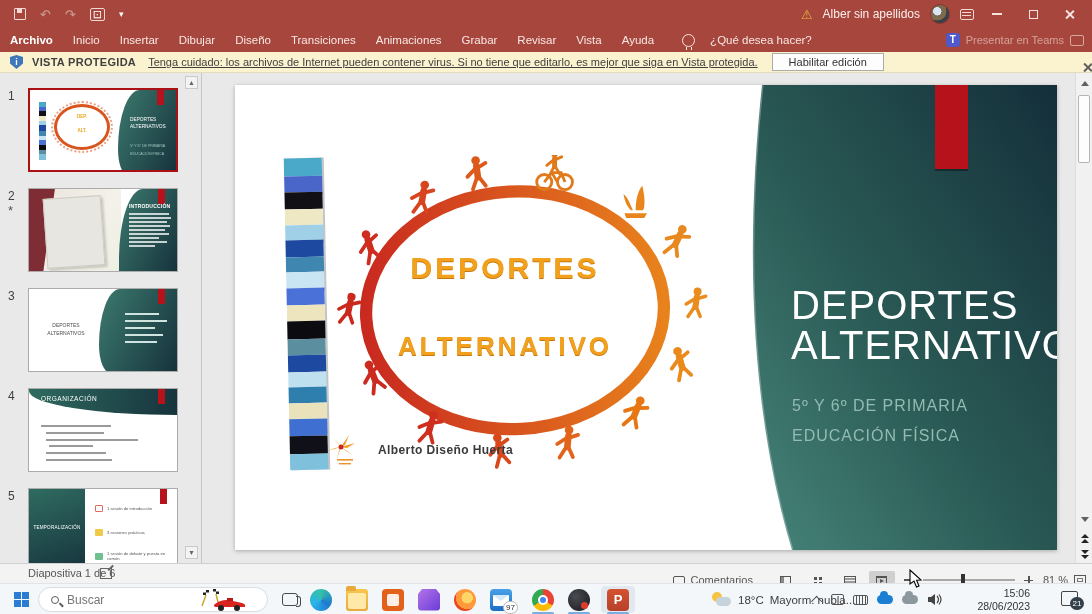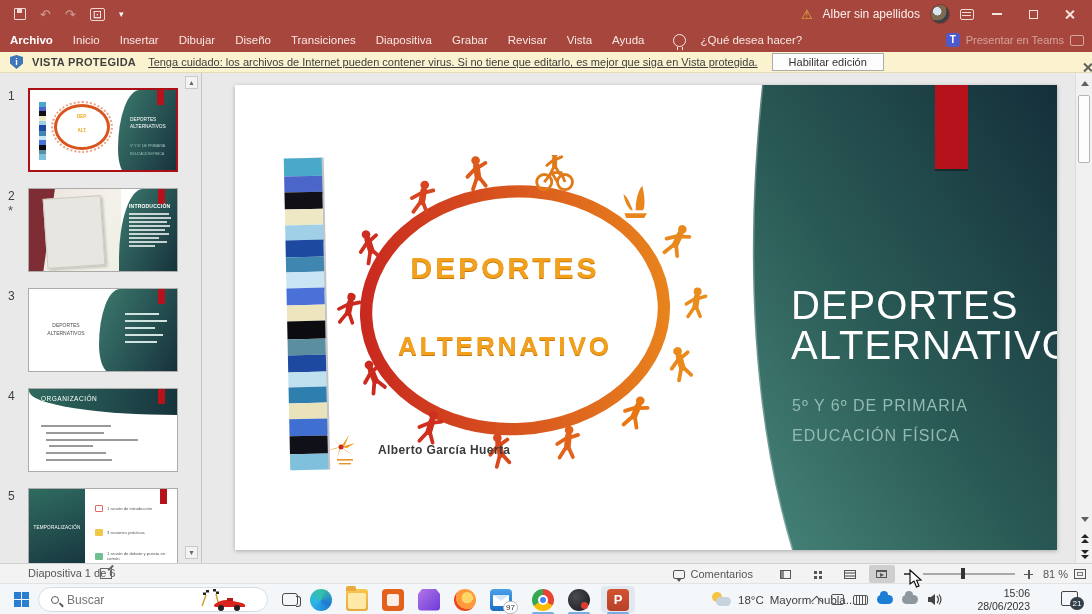--- a/index.html
+++ b/index.html
@@ -110,21 +110,21 @@
   .sc-thumb{position:absolute;left:2px;top:22px;width:12px;height:68px;background:#fdfdfd;border:1px solid #b5b5b5;border-radius:2px;}
   .dbl{position:absolute;left:0;width:17px;height:14px;display:flex;flex-direction:column;align-items:center;justify-content:center;gap:1px;}
   .dbl i{display:block;width:0;height:0;border-left:4px solid transparent;border-right:4px solid transparent;}
   .dbl.up i{border-bottom:4px solid #222;} .dbl.dn i{border-top:4px solid #222;}
 
   
   #statusbar{position:absolute;left:0;top:563px;width:1092px;height:20px;background:#f3f3f3;border-top:1px solid #d0d0d0;font-size:11px;color:#565656;}
   .sb-left{position:absolute;left:28px;top:3px;}
   .notes-ic{position:absolute;left:100px;top:4px;width:12px;height:11px;border:1px solid #666;}
   .notes-ic::after{content:"";position:absolute;right:-3px;top:-2px;width:7px;height:1.5px;background:#666;transform:rotate(-45deg);}
-  .sb-right{position:absolute;right:6px;top:0;height:20px;display:flex;align-items:center;gap:6px;}
+  .sb-right{position:absolute;right:6px;top:6px;height:20px;display:flex;align-items:center;gap:6px;}
   .bubble{width:12px;height:9px;border:1.2px solid #555;border-radius:2px;position:relative;}
   .bubble::after{content:"";position:absolute;left:2px;bottom:-4px;border-left:3px solid transparent;border-right:3px solid transparent;border-top:4px solid #555;}
   .vbtn{width:26px;height:18px;display:flex;align-items:center;justify-content:center;border-radius:2px;}
   .vbtn.active{background:#cfcfcf;}
   .i-norm{width:11px;height:9px;border:1px solid #555;box-shadow:inset 3px 0 0 #8a8a8a;}
   .i-sort{width:3px;height:3px;background:#555;box-shadow:5px 0 0 #555,0 5px 0 #555,5px 5px 0 #555;margin:-4px 0 0 -4px;}
   .i-read{width:12px;height:9px;border:1px solid #555;background:repeating-linear-gradient(180deg,transparent 0 1.5px,#9a9a9a 1.5px 3px);}
   .i-show{width:11px;height:8px;border:1px solid #555;border-top-width:2.5px;position:relative;}
   .i-show::after{content:"";position:absolute;left:3px;top:1px;border-top:2px solid transparent;border-bottom:2px solid transparent;border-left:4px solid #555;}
   .zbar{width:9px;height:1.6px;background:#555;}
@@ -198,21 +198,21 @@
     </div>
   </div>
 
   <div id="ribbon">
     <span class="tab first">Archivo</span>
     <span class="tab">Inicio</span>
     <span class="tab">Insertar</span>
     <span class="tab">Dibujar</span>
     <span class="tab">Diseño</span>
     <span class="tab">Transiciones</span>
-    <span class="tab">Diapositiva</span>
+    <span class="tab">Animaciones</span>
     <span class="tab">Grabar</span>
     <span class="tab">Revisar</span>
     <span class="tab">Vista</span>
     <span class="tab">Ayuda</span>
     <span class="bulb"></span>
     <span class="tab">¿Qué desea hacer?</span>
     <div class="teams-zone">
       <span class="teams-ic">T</span>
       <span class="teams-lbl">Presentar en Teams</span>
       <span class="chat-ic"></span>
@@ -384,21 +384,21 @@
       <div class="logo-text" style="top:246px;font-size:26px">ALTERNATIVO</div>
 
       <svg style="position:absolute;left:88px;top:348px" width="40" height="34" viewBox="0 0 40 34">
         <g fill="#f29a1d">
           <path d="M18,14 L10,4 L16,12 Z M18,14 L26,2 L22,12 Z M18,14 L32,10 L24,15 Z M18,14 L30,22 L23,18 Z M18,14 L14,26 L16,18 Z M18,14 L4,18 L12,15 Z"></path>
         </g>
         <circle cx="18" cy="14" r="2.5" fill="#c8281e"></circle>
         <rect x="14" y="26" width="16" height="1.6" fill="#e8932a"></rect>
         <rect x="16" y="30" width="12" height="1.4" fill="#e8932a"></rect>
       </svg>
-      <div class="author">Alberto García Huerta</div>
+      <div class="author">Alberto Diseño Huerta</div>
 
       <svg class="tealpanel-svg" viewBox="0 0 317 465" preserveAspectRatio="none">
         <defs>
           <linearGradient id="tealGrad" x1="0" y1="1" x2="1" y2="0">
             <stop offset="0" stop-color="#47857a"></stop>
               <stop offset="0.45" stop-color="#2a5a55"></stop>
               <stop offset="1" stop-color="#142f3a"></stop>
           </linearGradient>
         </defs>
         <path d="M22,0 C6,150 8,320 52,465 L317,465 L317,0 Z" fill="url(#tealGrad)"></path>

